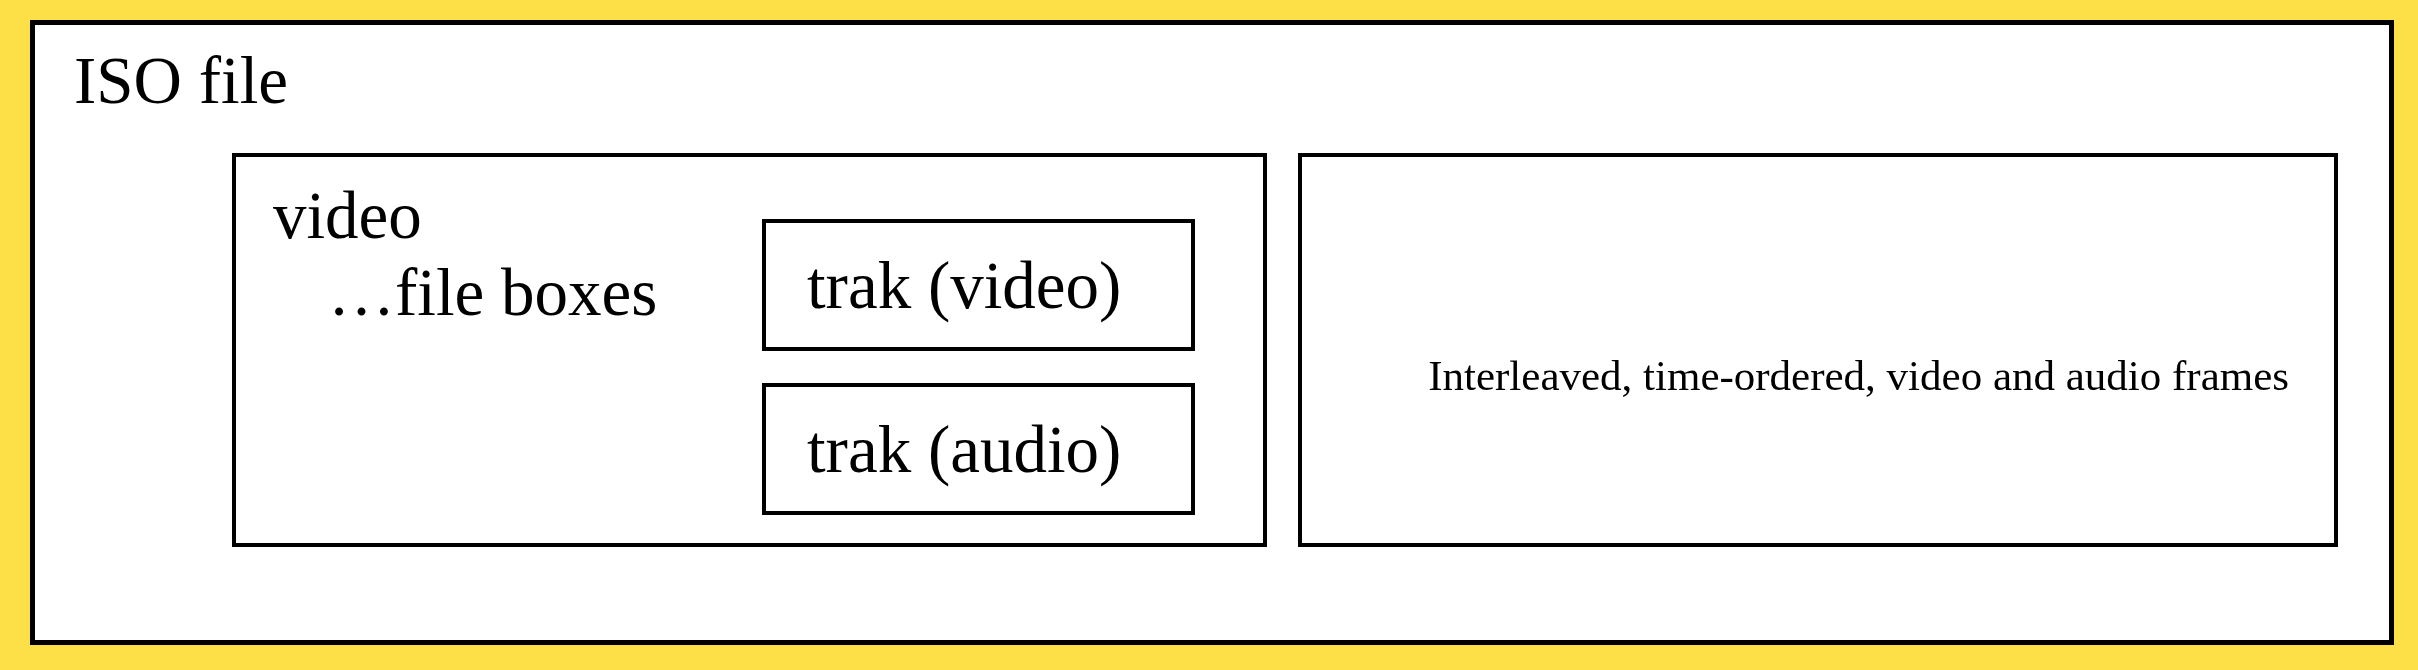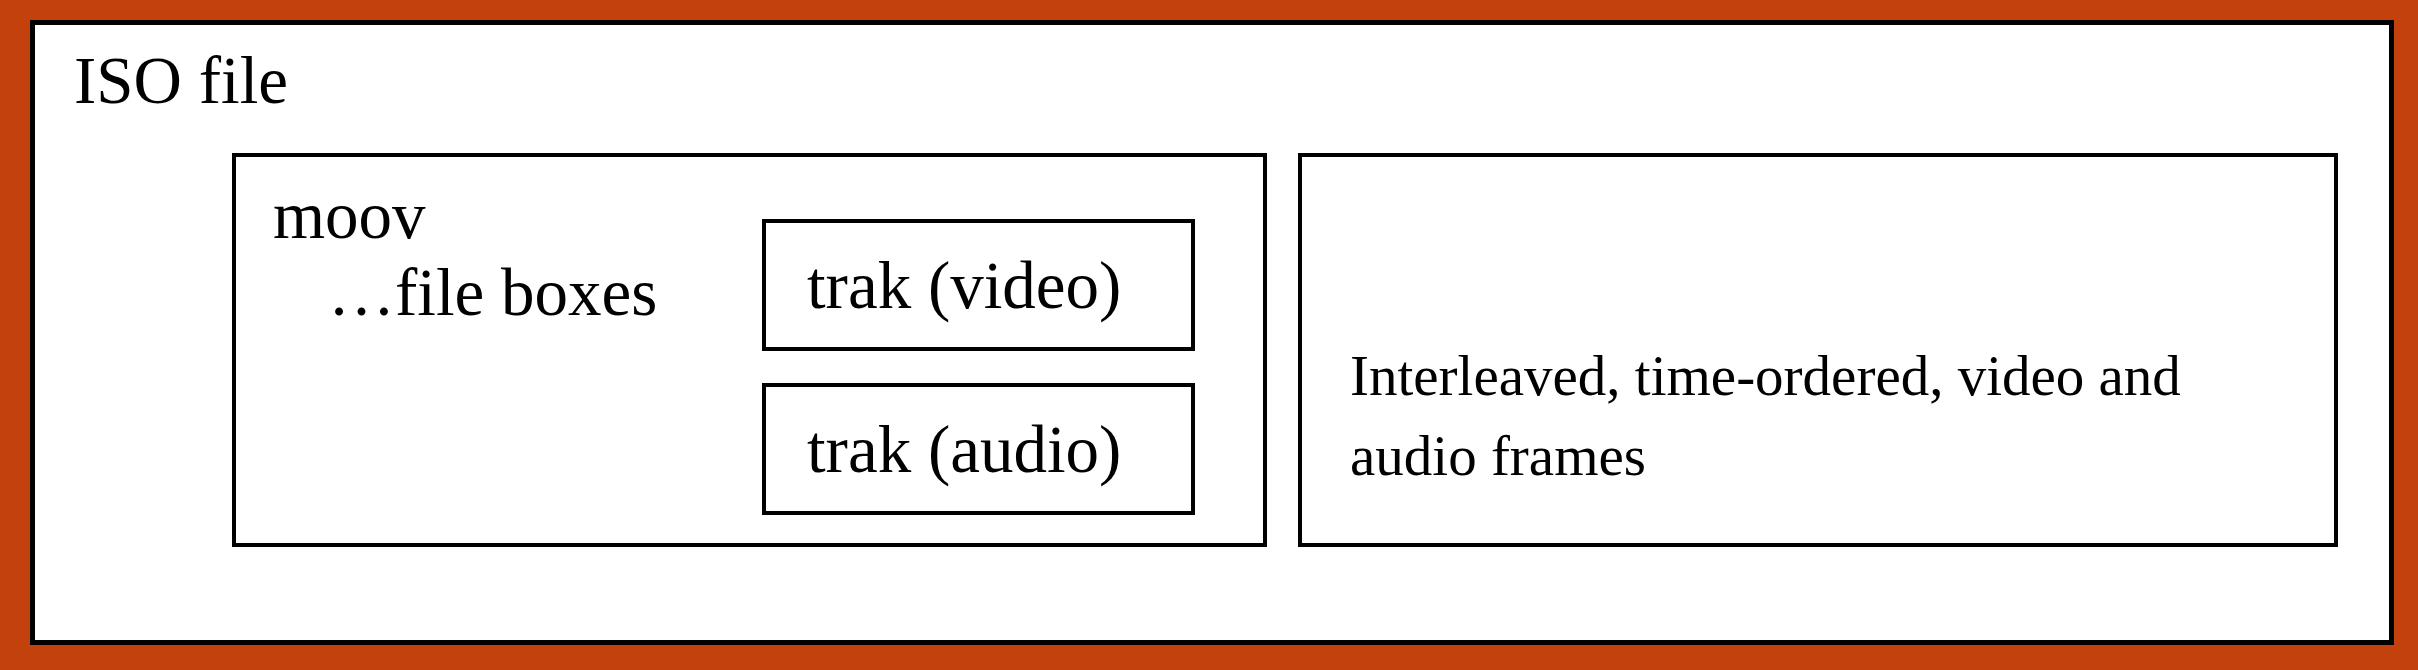--- a/index.html
+++ b/index.html
@@ -4,24 +4,25 @@
 <style>
   html, body {
     margin: 0;
     padding: 0;
     background: #ffffff;
   }
   .stage {
     position: relative;
     width: 2418px;
     height: 670px;
-    background: #c2410c;
+    background: #fde047;
     font-family: "Liberation Serif", "DejaVu Serif", serif;
     color: #000000;
     overflow: hidden;
+    text-align: right;
   }
   .box {
     position: absolute;
     box-sizing: border-box;
     border: 4px solid #000000;
     background: #ffffff;
   }
   .outer-box {
     left: 30px;
     top: 20px;
@@ -58,42 +59,41 @@
   }
   .iso-label   { left: 74px;  top: 40px;  }
   .moov-label  { left: 273px; top: 175px; }
   .other-label { left: 328px; top: 252px; }
   .mdat-label  { left: 1339px; top: 175px; }
   .mdat-desc {
     position: absolute;
     left: 1339px;
     top: 336px;
     width: 950px;
-    font-size: 57px;
+    font-size: 43px;
     line-height: 80px;
     white-space: normal;
-    margin-left: 11px;
   }
   .trak-label {
     font-size: 67px;
     line-height: 80px;
     padding-left: 41px;
     white-space: pre;
   }
 </style>
 </head>
 <body>
 
 <div class="stage">
 
   <div class="box outer-box"></div>
   <div class="label iso-label">ISO file</div>
 
   <div class="box moov-box"></div>
-  <div class="label moov-label">moov</div>
+  <div class="label moov-label">video</div>
   <div class="label other-label">…file boxes</div>
 
   <div class="box trak-box trak-video-box">
     <span class="trak-label">trak (video)</span>
   </div>
 
   <div class="box trak-box trak-audio-box">
     <span class="trak-label">trak (audio)</span>
   </div>
 

